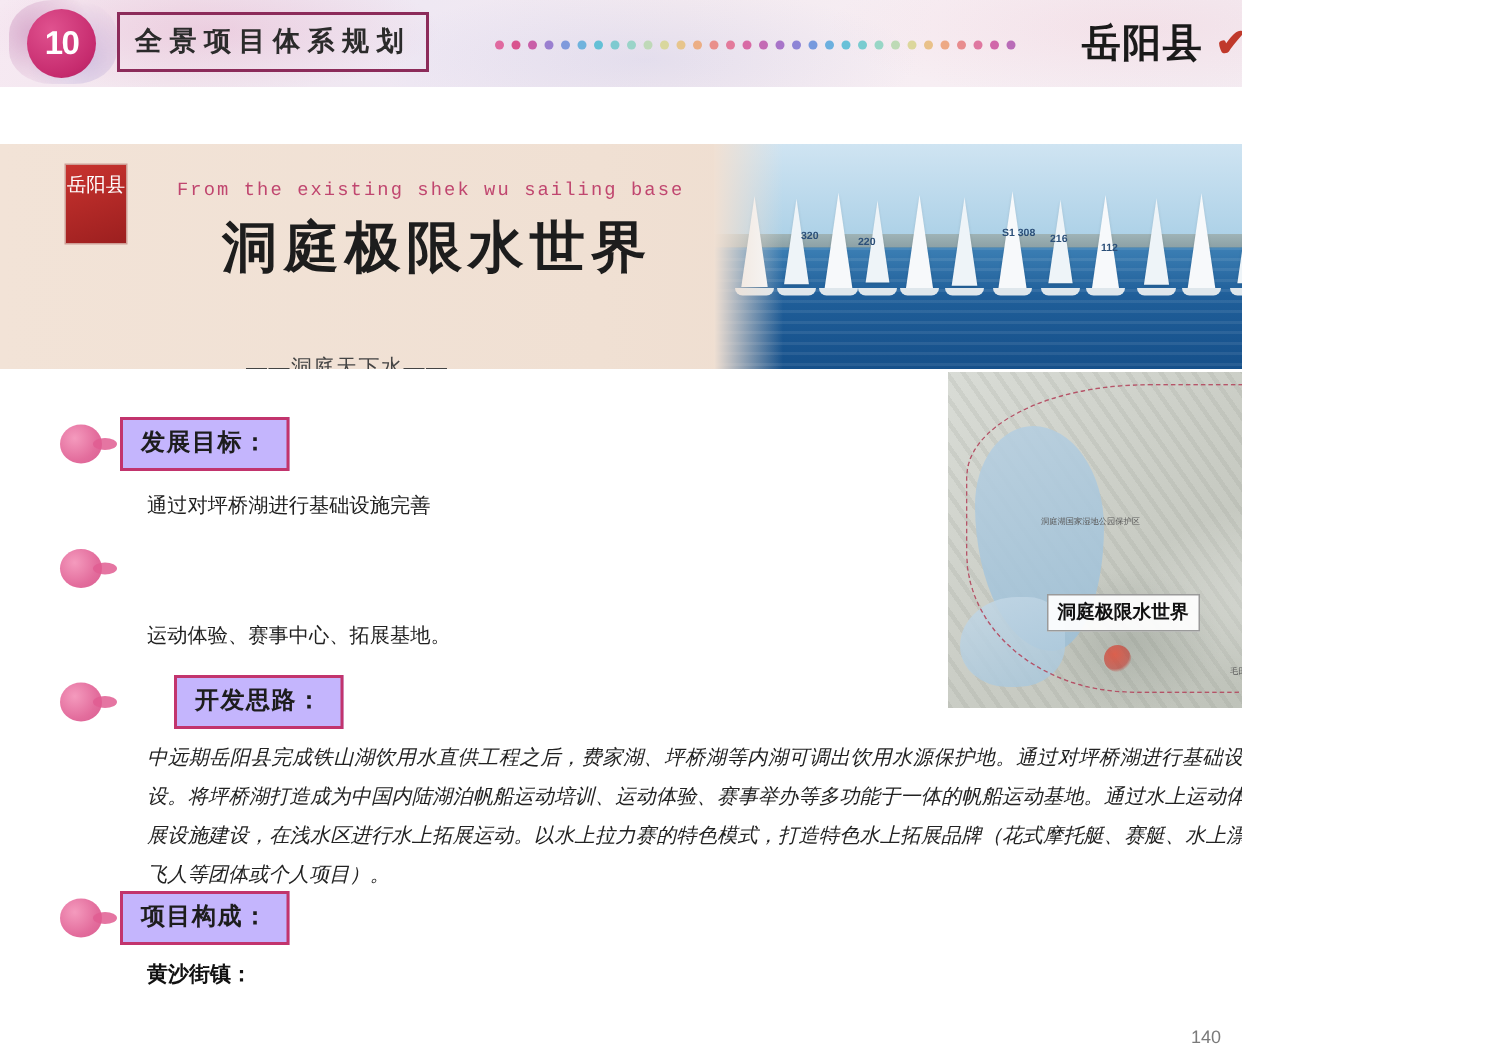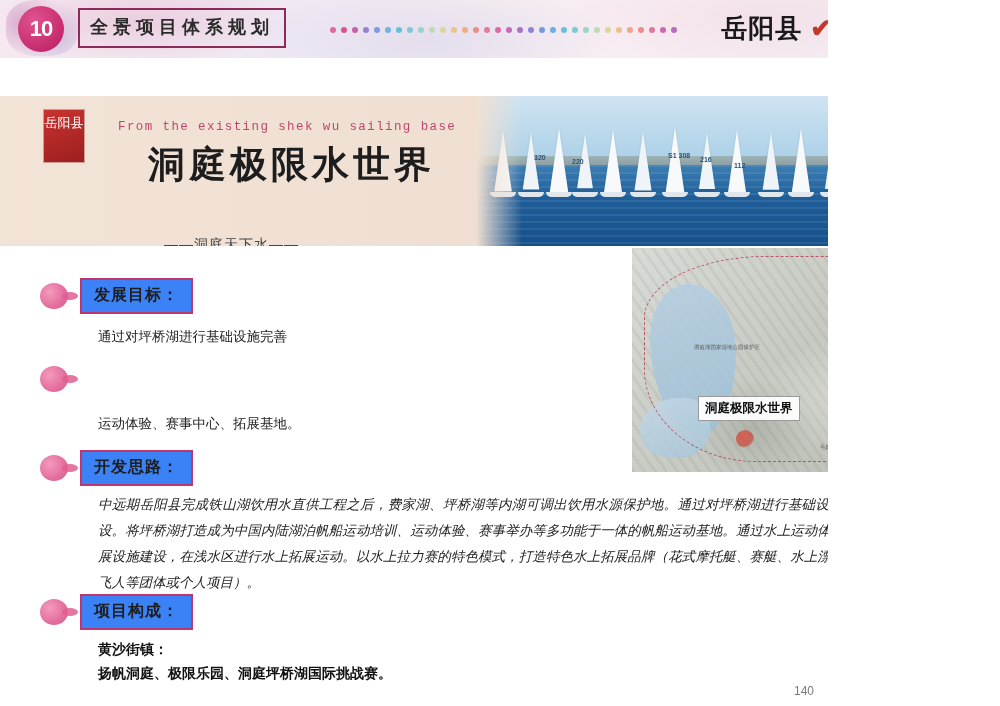--- a/index.html
+++ b/index.html
@@ -165,21 +165,21 @@
     background: radial-gradient(circle at 35% 35%, #f38fb6, #e05d92 60%, #d44b84);
     opacity:.9;
   }
   .bullet-blob .b2 {
     position:absolute; left:22px; top:11px; width:16px; height:8px; border-radius:50%;
     background: #e05d92; opacity:.85;
   }
   .label-box {
     border: 2px solid #c2346d; padding: 5px 12px 6px 12px;
     font-size: 16px; font-weight: bold; color: #1d1d1d; letter-spacing: 1px;
-    background: #3b82f6; white-space: nowrap;
+    background: #c4b5fd; white-space: nowrap;
   }
   .para {
     position:absolute; font-size: 13.5px; color: #222; line-height: 26px;
   }
   .para-wide { width: 855px; text-align: justify; font-style: italic; }
   .strong-line { font-weight: bold; font-size: 14px; color:#111; }
 
   
   .map {
     position:absolute; left: 632px; top: 248px; width: 368px; height: 224px;
@@ -355,38 +355,37 @@
     <div class="para" style="left:98px; top:78px;">通过对坪桥湖进行基础设施完善</div>
 
     <div class="bullet-row" style="left:40px; top:118px;">
       <span class="bullet-blob">
           <i class="b1"></i>
           <i class="b2"></i>
         </span>
     </div>
     <div class="para" style="left:98px; top:165px;">运动体验、赛事中心、拓展基地。</div>
 
-    <div class="bullet-row" style="left:40px; top:204px;">
+    <div class="bullet-row" style="left:40px; top:204px;gap:36px;">
       <span class="bullet-blob">
           <i class="b1"></i>
           <i class="b2"></i>
         </span>
       <span class="label-box">开发思路：</span>
     </div>
     <div class="para para-wide" style="left:98px; top:246px;">中远期岳阳县完成铁山湖饮用水直供工程之后，费家湖、坪桥湖等内湖可调出饮用水源保护地。通过对坪桥湖进行基础设施完善，比赛场地建设。将坪桥湖打造成为中国内陆湖泊帆船运动培训、运动体验、赛事举办等多功能于一体的帆船运动基地。通过水上运动体验产品打造、水上拓展设施建设，在浅水区进行水上拓展运动。以水上拉力赛的特色模式，打造特色水上拓展品牌（花式摩托艇、赛艇、水上漂、水上自行车、水上飞人等团体或个人项目）。</div>
 
     <div class="bullet-row" style="left:40px; top:348px;">
       <span class="bullet-blob">
           <i class="b1"></i>
           <i class="b2"></i>
         </span>
       <span class="label-box">项目构成：</span>
     </div>
     <div class="para strong-line" style="left:98px; top:390px;">黄沙街镇：</div>
-    <div class="para strong-line" style="left:98px; top:414px;">扬帆洞庭、极限乐园、洞庭坪桥湖国际挑战赛。</div>
   </div>
 
   <div class="map">
     <div class="map-relief"></div>
     <div class="lake"></div>
     <div class="lake2"></div>
     <div class="county-outline"></div>
     <div id="map-tinies">
         <div class="map-tiny" style="left: 62px; top: 96px;">洞庭湖国家湿地公园保护区</div>
         <div class="map-tiny" style="left: 236px; top: 112px;">鹿角镇</div>

